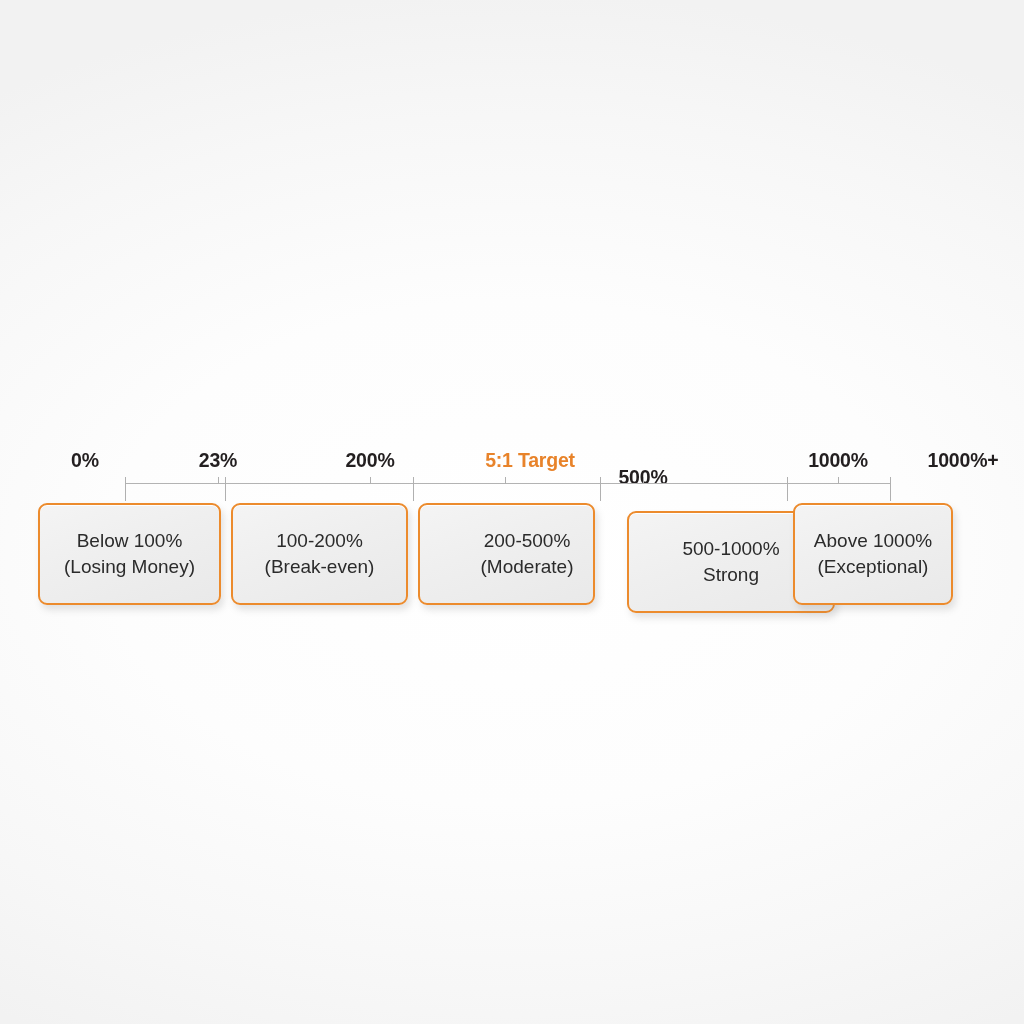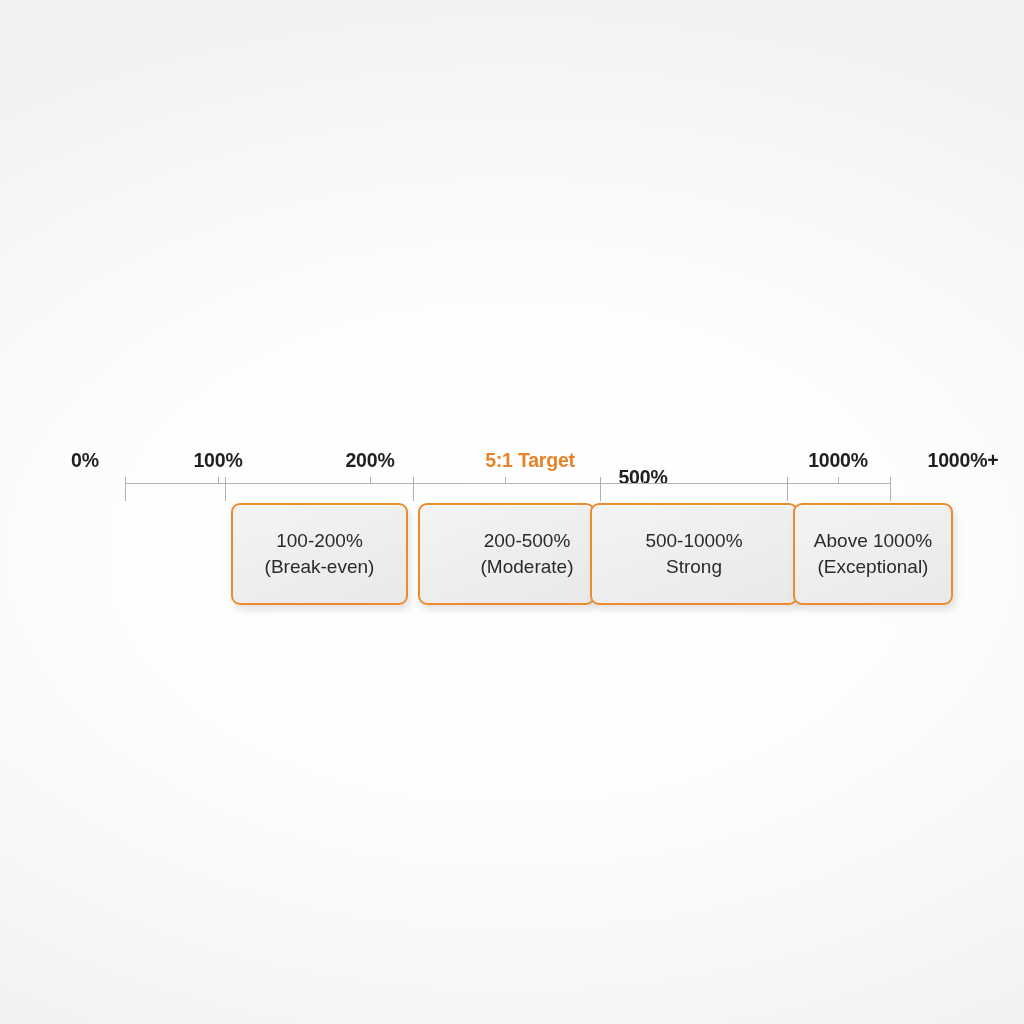--- a/index.html
+++ b/index.html
@@ -92,21 +92,21 @@
     line-height:1.16;
   }
 </style>
 </head>
 <body>
 
 <div id="canvas">
 
   <div class="axis-labels">
       <div class="axis-label" style="left: 85px;">0%</div>
-      <div class="axis-label" style="left: 218px;">100%</div>
+      <div class="axis-label" style="left: 218px;">23%</div>
       <div class="axis-label" style="left: 370px;">200%</div>
       <div class="axis-label target" style="left: 530px;">5:1 Target</div>
       <div class="axis-label" style="left: 643px; margin-top: 17px;">500%</div>
       <div class="axis-label" style="left: 838px;">1000%</div>
       <div class="axis-label" style="left: 963px;">1000%+</div>
     </div>
 
   <div class="axis-line"></div>
 
   <div>
@@ -117,29 +117,33 @@
       <div class="tick major" style="left: 787px;"></div>
       <div class="tick major" style="left: 890px;"></div>
       <div class="tick minor" style="left: 218px;"></div>
       <div class="tick minor" style="left: 370px;"></div>
       <div class="tick minor" style="left: 505px;"></div>
       <div class="tick minor" style="left: 643px;"></div>
       <div class="tick minor" style="left: 838px;"></div>
     </div>
 
   <div class="bands">
+      <div class="band" style="left: 38px; width: 183px;">
+        <div class="band-line">Below 100%</div>
+        <div class="band-line">(Losing Money)</div>
+      </div>
       <div class="band" style="left: 231px; width: 177px;">
         <div class="band-line">100-200%</div>
         <div class="band-line">(Break-even)</div>
       </div>
       <div class="band" style="left: 418px; width: 177px; padding-left: 41px;">
         <div class="band-line">200-500%</div>
         <div class="band-line">(Moderate)</div>
       </div>
-      <div class="band" style="left: 590px; width: 208px;">
+      <div class="band" style="left: 627px; width: 208px; margin-top: 8px;">
         <div class="band-line">500-1000%</div>
         <div class="band-line">Strong</div>
       </div>
       <div class="band" style="left: 793px; width: 160px;">
         <div class="band-line">Above 1000%</div>
         <div class="band-line">(Exceptional)</div>
       </div>
     </div>
 
 </div>

